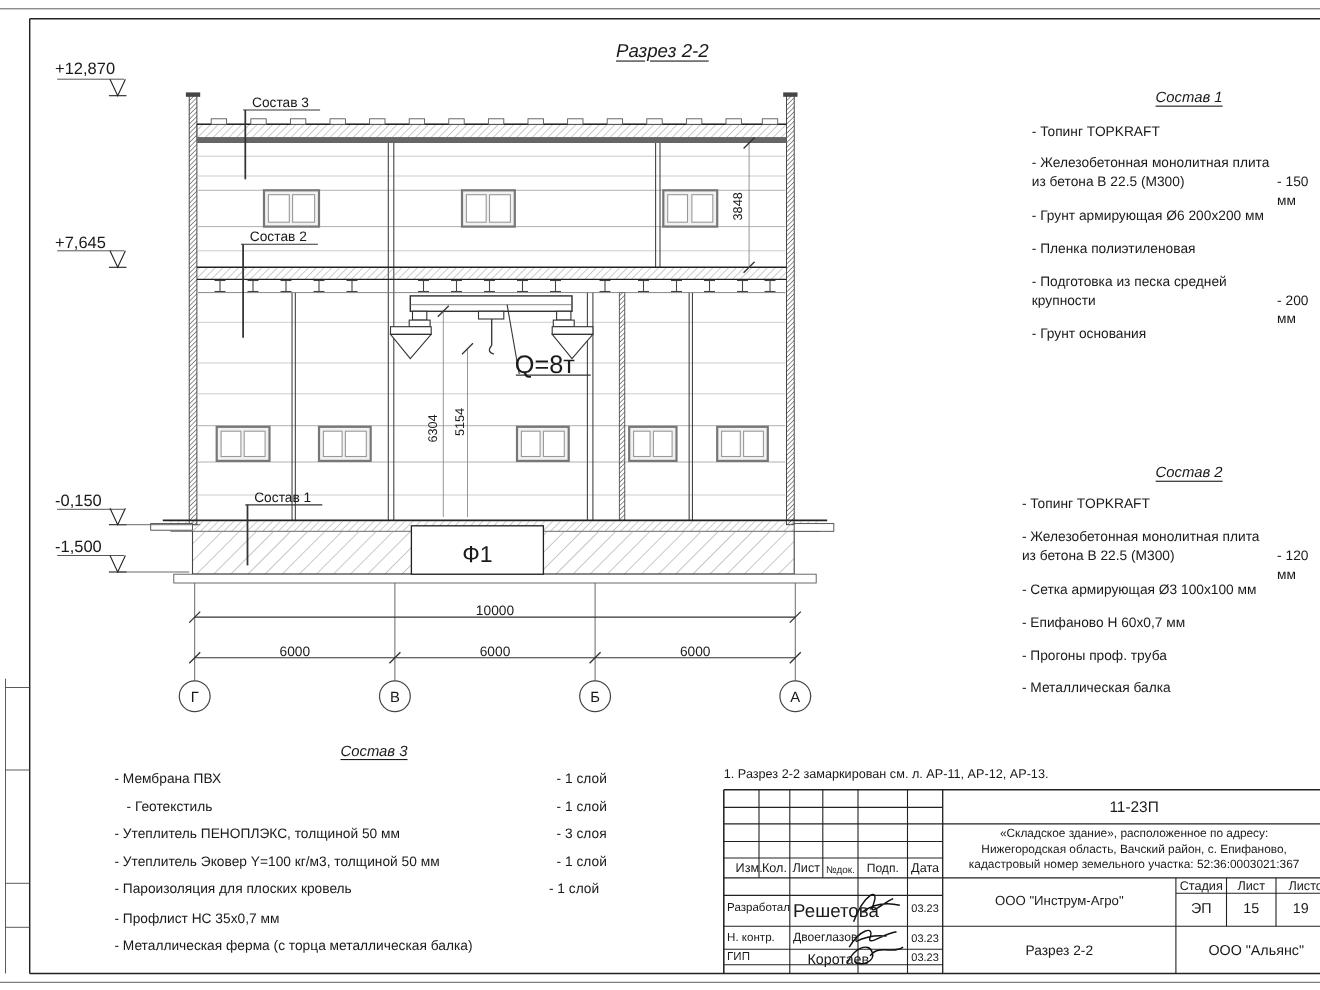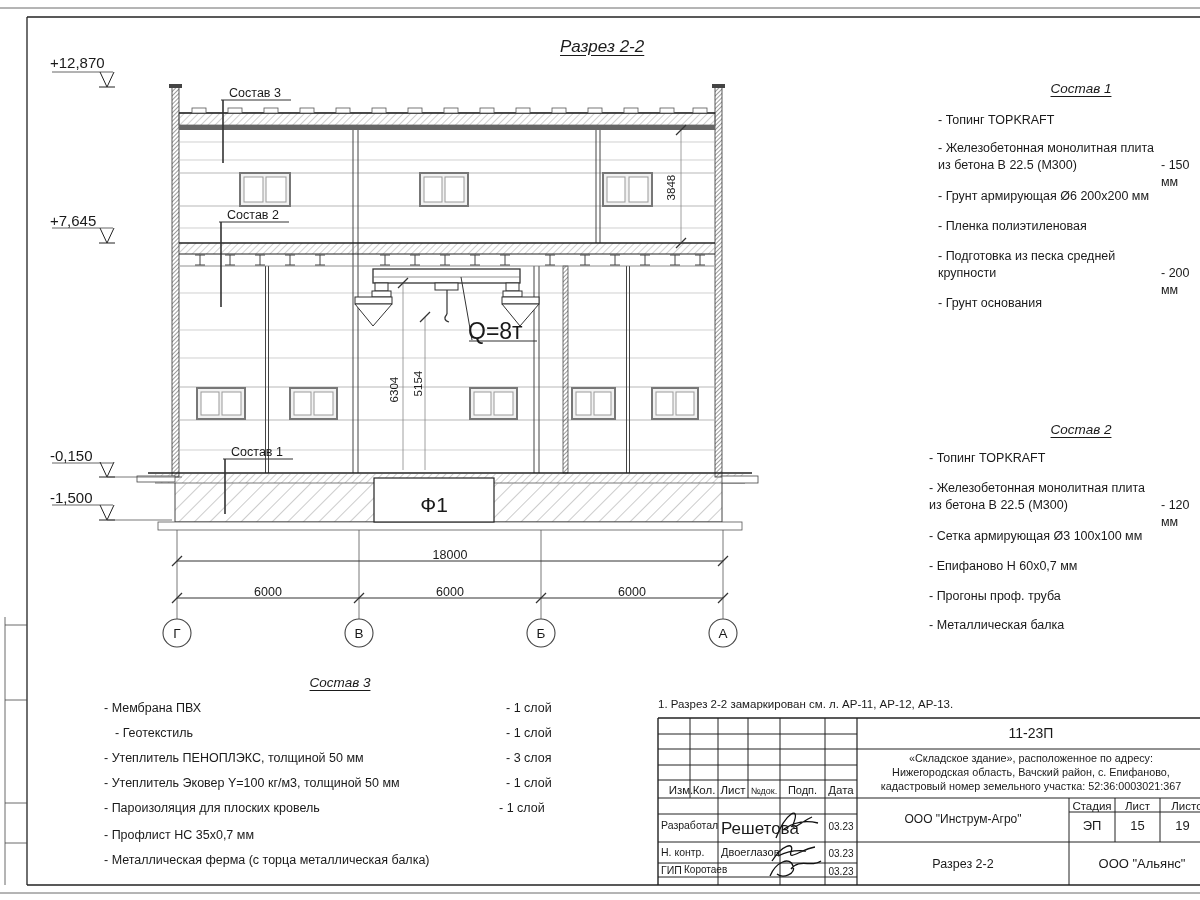--- a/index.html
+++ b/index.html
@@ -290,21 +290,21 @@
 <div class="t" style="left:50px;top:446px;font-size:15px;">-0,150</div>
 <div class="t" style="left:50px;top:488px;font-size:15px;">-1,500</div>
 
 <div class="t c f12" style="left:210px;top:85px;width:90px;">Состав 3</div>
 <div class="t c f12" style="left:208px;top:207px;width:90px;">Состав 2</div>
 <div class="t c f12" style="left:212px;top:444px;width:90px;">Состав 1</div>
 
 <div class="t" style="left:468px;top:316px;font-size:23px;">Q=8т</div>
 <div class="t c" style="left:404px;top:491px;width:60px;font-size:21px;">Ф1</div>
 
-<div class="t c f12" style="left:400px;top:547px;width:100px;">18000</div>
+<div class="t c f12" style="left:400px;top:547px;width:100px;">10000</div>
 <div class="t c f12" style="left:218px;top:584px;width:100px;">6000</div>
 <div class="t c f12" style="left:400px;top:584px;width:100px;">6000</div>
 <div class="t c f12" style="left:582px;top:584px;width:100px;">6000</div>
 <div class="t c rot" style="left:375px;top:382px;width:40px;font-size:11.5px;">6304</div>
 <div class="t c rot" style="left:399px;top:376px;width:40px;font-size:11.5px;">5154</div>
 <div class="t c rot" style="left:652px;top:180px;width:40px;font-size:11.5px;">3848</div>
 
 <div class="t c" style="left:163px;top:625px;width:28px;font-size:13.5px;">Г</div>
 <div class="t c" style="left:345px;top:625px;width:28px;font-size:13.5px;">В</div>
 <div class="t c" style="left:527px;top:625px;width:28px;font-size:13.5px;">Б</div>
@@ -358,21 +358,21 @@
 <div class="t c" style="left:748px;top:786px;width:32px;font-size:9px;">№док.</div>
 <div class="t c" style="left:780px;top:783px;width:45px;font-size:11px;">Подп.</div>
 <div class="t c" style="left:825px;top:783px;width:32px;font-size:11.5px;">Дата</div>
 <div class="t" style="left:661px;top:819px;font-size:10.5px;">Разработал</div>
 <div class="t" style="left:721px;top:818px;font-size:17px;">Решетова</div>
 <div class="t c" style="left:825px;top:820px;width:32px;font-size:10px;">03.23</div>
 <div class="t" style="left:661px;top:846px;font-size:10.5px;">Н. контр.</div>
 <div class="t" style="left:721px;top:845px;font-size:11px;">Двоеглазов</div>
 <div class="t c" style="left:825px;top:847px;width:32px;font-size:10px;">03.23</div>
 <div class="t" style="left:661px;top:864px;font-size:10.5px;">ГИП</div>
-<div class="t" style="left:684px;top:863px;font-size:10px;">Коротаев</div>
+<div class="t" style="left:734px;top:863px;font-size:13px;">Коротаев</div>
 <div class="t c" style="left:825px;top:865px;width:32px;font-size:10px;">03.23</div>
 <div class="t c" style="left:857px;top:812px;width:212px;font-size:12px;">ООО "Инструм-Агро"</div>
 <div class="t c" style="left:857px;top:856px;width:212px;font-size:12.5px;">Разрез 2-2</div>
 <div class="t c" style="left:1069px;top:799px;width:46px;font-size:11.5px;">Стадия</div>
 <div class="t c" style="left:1115px;top:799px;width:45px;font-size:11.5px;">Лист</div>
 <div class="t c" style="left:1160px;top:799px;width:60px;font-size:11.5px;">Листов</div>
 <div class="t c" style="left:1069px;top:817px;width:46px;font-size:13px;">ЭП</div>
 <div class="t c" style="left:1115px;top:817px;width:45px;font-size:13px;">15</div>
 <div class="t c" style="left:1160px;top:817px;width:45px;font-size:13px;">19</div>
 <div class="t c" style="left:1072px;top:855px;width:140px;font-size:13px;">ООО "Альянс"</div>

